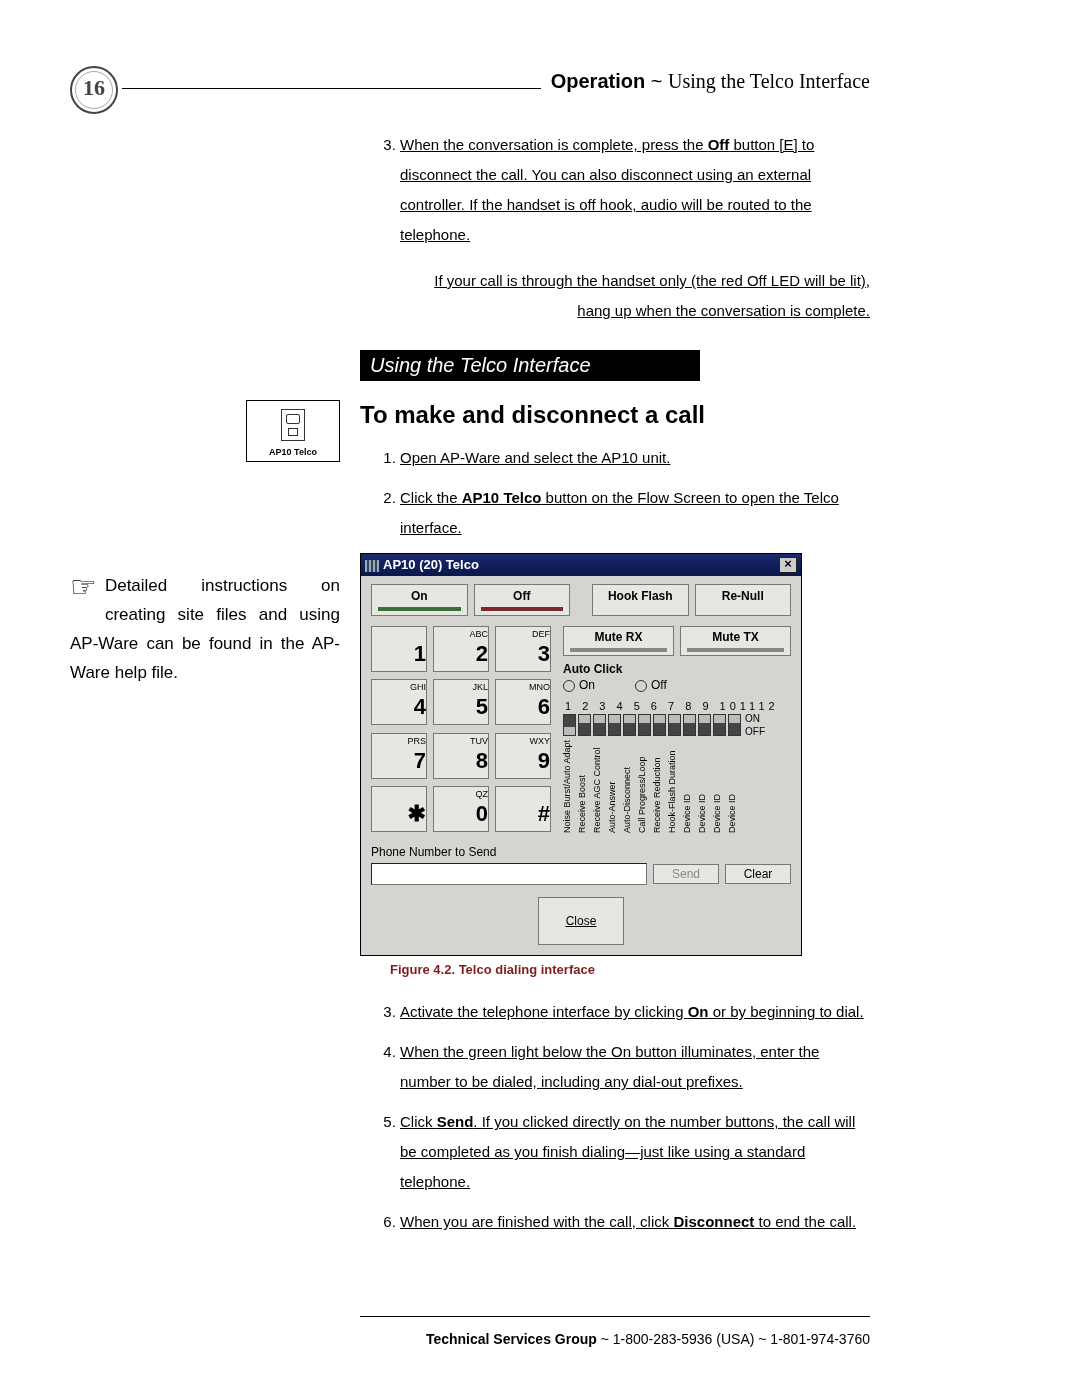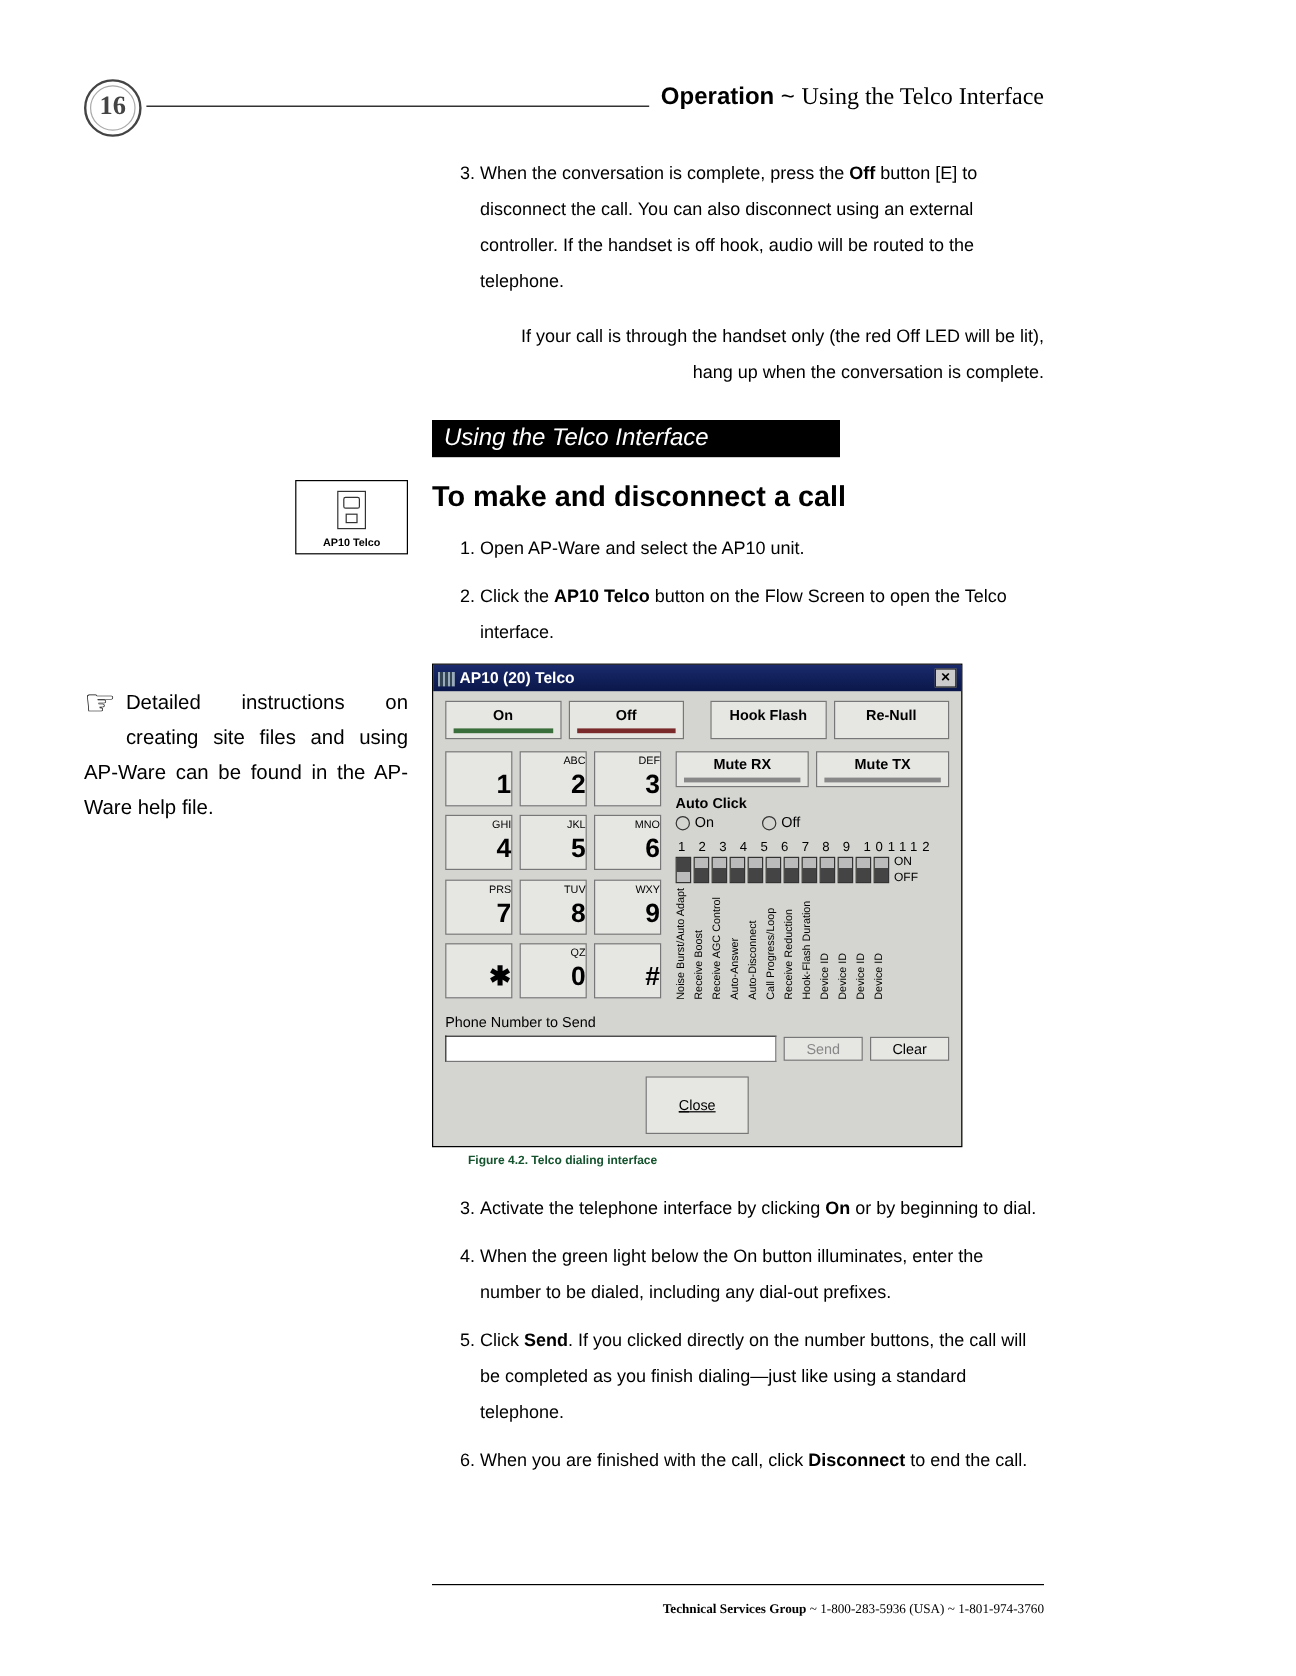--- a/index.html
+++ b/index.html
@@ -70,21 +70,21 @@
     width: 270px;
     top: 400px;
   }
   ol.body {
     margin: 0;
     padding: 0 0 0 40px;
     font-family: 'Trebuchet MS', Arial, sans-serif;
     font-size: 15px;
     line-height: 2;
   }
-  ol.body > li { margin-bottom: 10px; }
+  ol.body > li { margin-bottom: 10px; text-decoration: underline; }
   .bold { font-weight: bold; }
   .section-bar {
     margin: 24px 0 18px 0;
     width: 340px;
     background: #000;
     color: #fff;
     font-family: 'Trebuchet MS', Arial, sans-serif;
     font-size: 20px;
     font-style: italic;
     padding: 4px 10px;
@@ -261,29 +261,29 @@
   .smallbtn {
     width: 64px; text-align:center;
     background: #e6e6e3; border: 1px solid #777;
     padding: 2px 0; font-size: 12px;
   }
   .disabled { color: #888; }
   .closebar { margin-top: 12px; text-align: center; }
   .closebar .smallbtn { display:inline-block; width:84px; padding:16px 0;text-decoration:underline; }
   .fig-caption {
     font-family: 'Trebuchet MS', Arial, sans-serif;
-    font-size: 10px; font-weight: bold; color: #14532d;
+    font-size: 13px; font-weight: bold; color: #7f1d1d;
     margin: 6px 0 20px 30px;
   }
   .footer {
     position: absolute;
     right: 210px;
     bottom: 50px;
-    font-family: Liberation Serif, serif;
-    font-size: 11px;
+    font-family: Liberation Sans, sans-serif;
+    font-size: 14px;
     border-top: 1px solid #000;
     padding-top: 14px;
     width: 510px;
     text-align: right;
   }
 </style>
 </head>
 <body>
 
 <div class="page">

